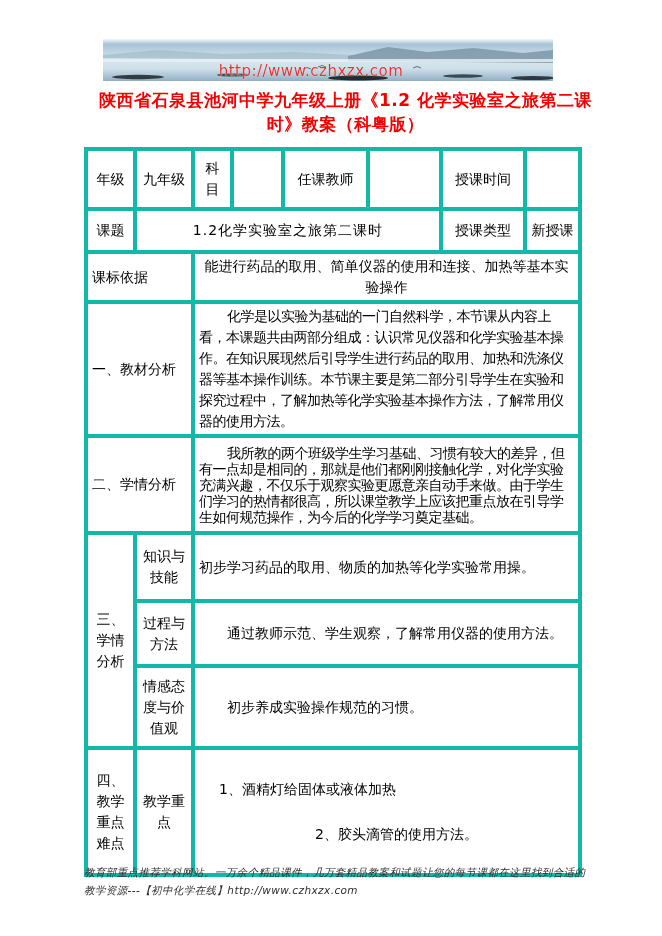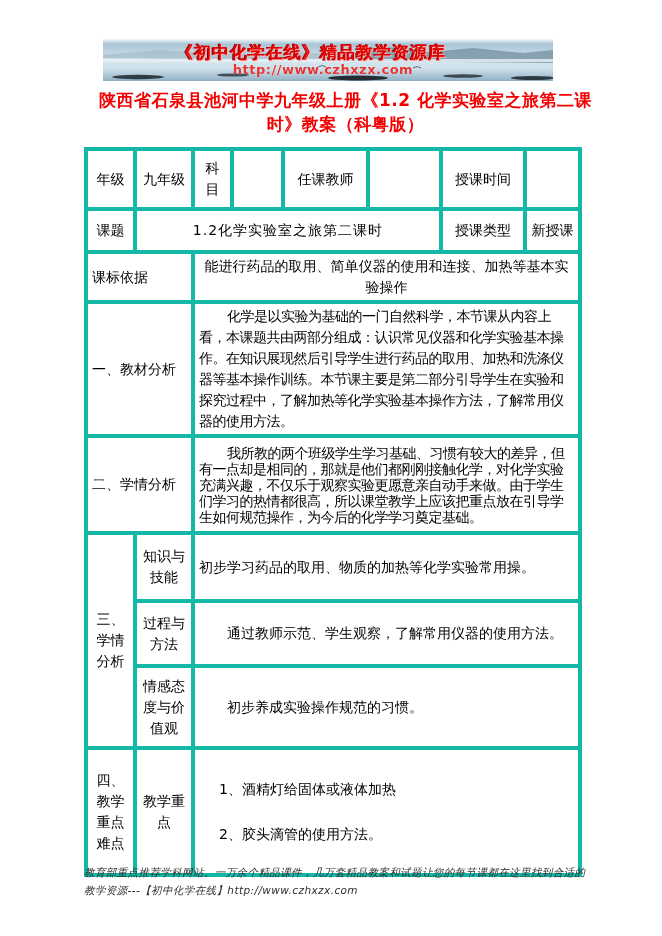--- a/index.html
+++ b/index.html
@@ -31,25 +31,25 @@
     text-align: center;
     font-family: "DejaVu Serif", "Liberation Serif", serif;
     font-weight: bold;
     color: #e00000;
     font-size: 17px;
     letter-spacing: 1px;
     text-shadow: 1px 1px 0 #ffb3b3, -1px 0 0 #8f0000;
     white-space: nowrap;
   }
   .banner-url {
-    position: absolute; left: 12px; top: 23px; width: 416px;
+    position: absolute; left: 0; top: 23px; width: 416px;
     text-align: center;
-    font-weight: bold;
+    font-weight: normal;
     color: #e23535;
-    font-size: 13px;
+    font-size: 15px;
     letter-spacing: 0.5px;
     text-shadow: 0 0 1px #ffffff;
     white-space: nowrap;
   }
 
   
   .doc-title {
     position: absolute; left: 97px; top: 88px; width: 497px;
     text-align: center;
     font-weight: bold;
@@ -99,21 +99,21 @@
     letter-spacing: -0.5px;
     font-size: 12px;
     text-indent: 2em;
     vertical-align: middle;
   }
   td.para.loose { line-height: 16px; }
   td.content    { text-align: left; padding-left: 9px; }
   td.content.indent { text-indent: 2em; }
   td.focus-content { vertical-align: top; padding: 14px 8px 4px 9px; }
   .focus-item { text-indent: 20px; line-height: 21px; }
-  .focus-item + .focus-item { margin-top: 24px; }
+  .focus-item + .focus-item { margin-top: 24px; text-align: center; }
 
   
   .footer {
     position: absolute; left: 84px; top: 864px; width: 505px;
     font-size: 10.5px;
     line-height: 17.5px;
     color: #2e2e2e;
     font-style: italic;
     letter-spacing: 0.4px;
     word-break: break-all;
@@ -129,21 +129,20 @@
       <polygon points="0,16 55,11 120,15 190,13 250,16 250,21 0,19" fill="#a3bac8" opacity="0.7"></polygon>
       <polygon points="245,17 285,8 325,13 370,9 420,14 450,11 450,24 245,22" fill="#7d97a7" opacity="0.85"></polygon>
       <rect x="0" y="20" width="450" height="3" fill="#e7f1f6" opacity="0.8"></rect>
       <ellipse cx="35" cy="38" rx="26" ry="2.2" fill="#1c242a" opacity="0.85"></ellipse>
       <ellipse cx="130" cy="36" rx="16" ry="1.6" fill="#27313a" opacity="0.8"></ellipse>
       <ellipse cx="255" cy="39" rx="30" ry="2.4" fill="#161d22" opacity="0.9"></ellipse>
       <ellipse cx="360" cy="37" rx="20" ry="1.8" fill="#222b33" opacity="0.8"></ellipse>
       <ellipse cx="430" cy="39" rx="22" ry="2" fill="#1a2228" opacity="0.85"></ellipse>
       <path d="M200,30 q4,-3 8,0 M215,28 q4,-3 8,0 M310,29 q4,-3 8,0" stroke="#333c44" stroke-width="1" fill="none" opacity="0.7"></path>
     </svg>
-    <div class="banner-text">《初中化学在线》精品教学资源库</div>
     <div class="banner-url">http://www.czhxzx.com</div>
   </div>
 
   <div class="doc-title">陕西省石泉县池河中学九年级上册《1.2 化学实验室之旅第二课时》教案（科粤版）</div>
 
   <table class="plan">
     <colgroup>
       <col style="width:49px">
         <col style="width:58px">
         <col style="width:39px">

